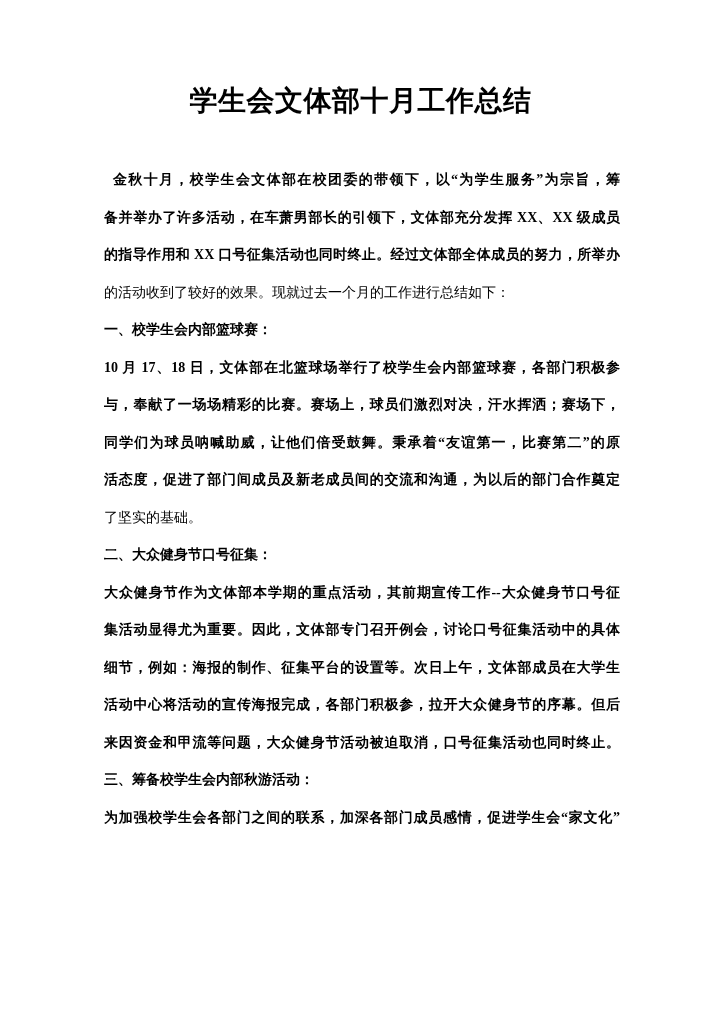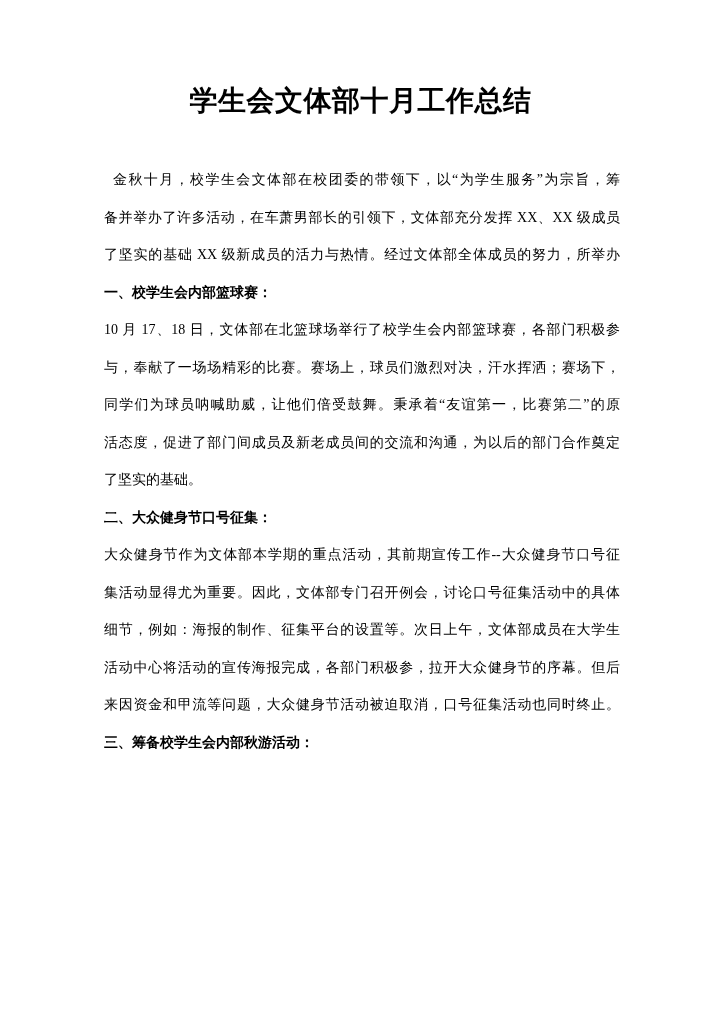--- a/index.html
+++ b/index.html
@@ -44,44 +44,47 @@
     letter-spacing: 0;
     white-space: nowrap;
     text-align: left;
   }
   .line.fill {
     white-space: normal;
     overflow: hidden;
     text-align: justify;
     text-align-last: justify;
     text-justify: inter-character;
+    font-weight: bold;
   }
   .line.indent {
     text-indent: 9px;
   }
   .line.heading {
     font-weight: 700;
   }
 </style>
 </head>
 <body>
 
 <div class="page">
   <h1 class="doc-title">学生会文体部十月工作总结</h1>
   <div class="content">
       <div class="line fill indent">金秋十月，校学生会文体部在校团委的带领下，以“为学生服务”为宗旨，筹</div>
       <div class="line fill">备并举办了许多活动，在车萧男部长的引领下，文体部充分发挥 XX、XX 级成员</div>
-      <div class="line fill">了坚实的基础 XX 级新成员的活力与热情。经过文体部全体成员的努力，所举办</div>
+      <div class="line fill">的指导作用和 XX 口号征集活动也同时终止。经过文体部全体成员的努力，所举办</div>
+      <div class="line end">的活动收到了较好的效果。现就过去一个月的工作进行总结如下：</div>
       <div class="line heading">一、校学生会内部篮球赛：</div>
       <div class="line fill">10 月 17、18 日，文体部在北篮球场举行了校学生会内部篮球赛，各部门积极参</div>
       <div class="line fill">与，奉献了一场场精彩的比赛。赛场上，球员们激烈对决，汗水挥洒；赛场下，</div>
       <div class="line fill">同学们为球员呐喊助威，让他们倍受鼓舞。秉承着“友谊第一，比赛第二”的原</div>
       <div class="line fill">活态度，促进了部门间成员及新老成员间的交流和沟通，为以后的部门合作奠定</div>
       <div class="line end">了坚实的基础。</div>
       <div class="line heading">二、大众健身节口号征集：</div>
       <div class="line fill">大众健身节作为文体部本学期的重点活动，其前期宣传工作--大众健身节口号征</div>
       <div class="line fill">集活动显得尤为重要。因此，文体部专门召开例会，讨论口号征集活动中的具体</div>
       <div class="line fill">细节，例如：海报的制作、征集平台的设置等。次日上午，文体部成员在大学生</div>
       <div class="line fill">活动中心将活动的宣传海报完成，各部门积极参，拉开大众健身节的序幕。但后</div>
       <div class="line fill">来因资金和甲流等问题，大众健身节活动被迫取消，口号征集活动也同时终止。</div>
       <div class="line heading">三、筹备校学生会内部秋游活动：</div>
+      <div class="line fill">为加强校学生会各部门之间的联系，加深各部门成员感情，促进学生会“家文化”</div>
     </div>
 </div>
 
 </body></html>

